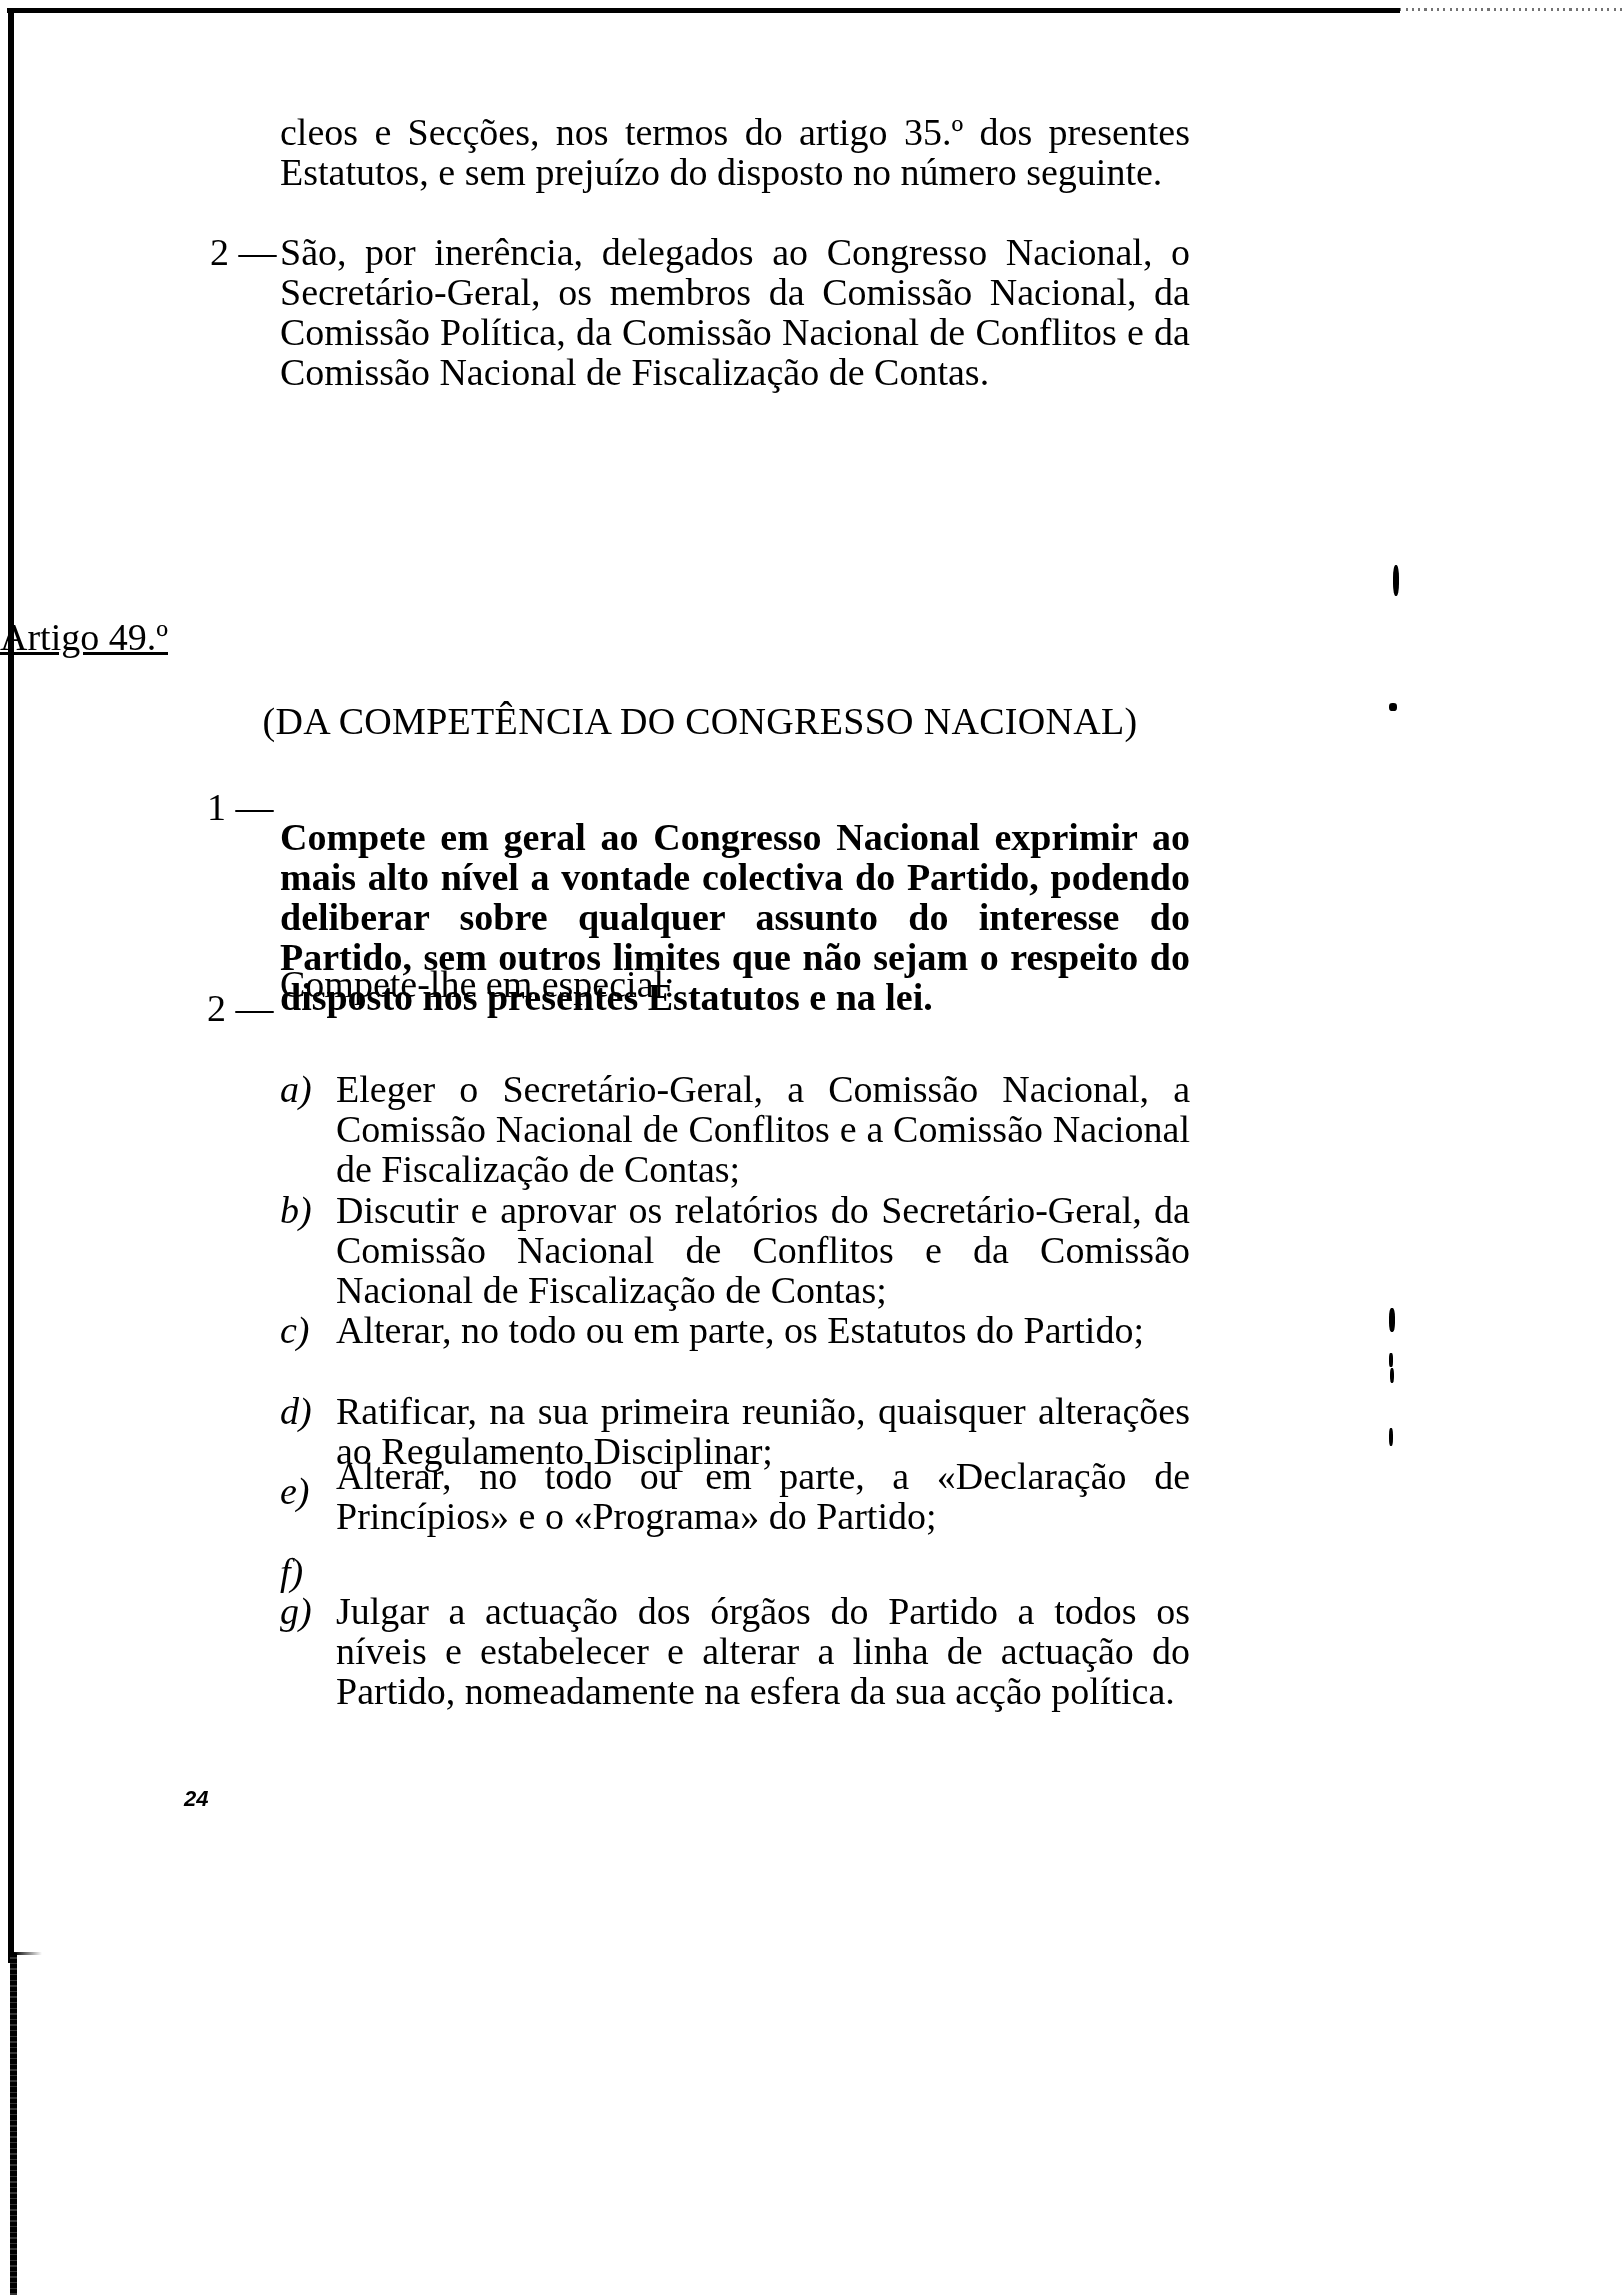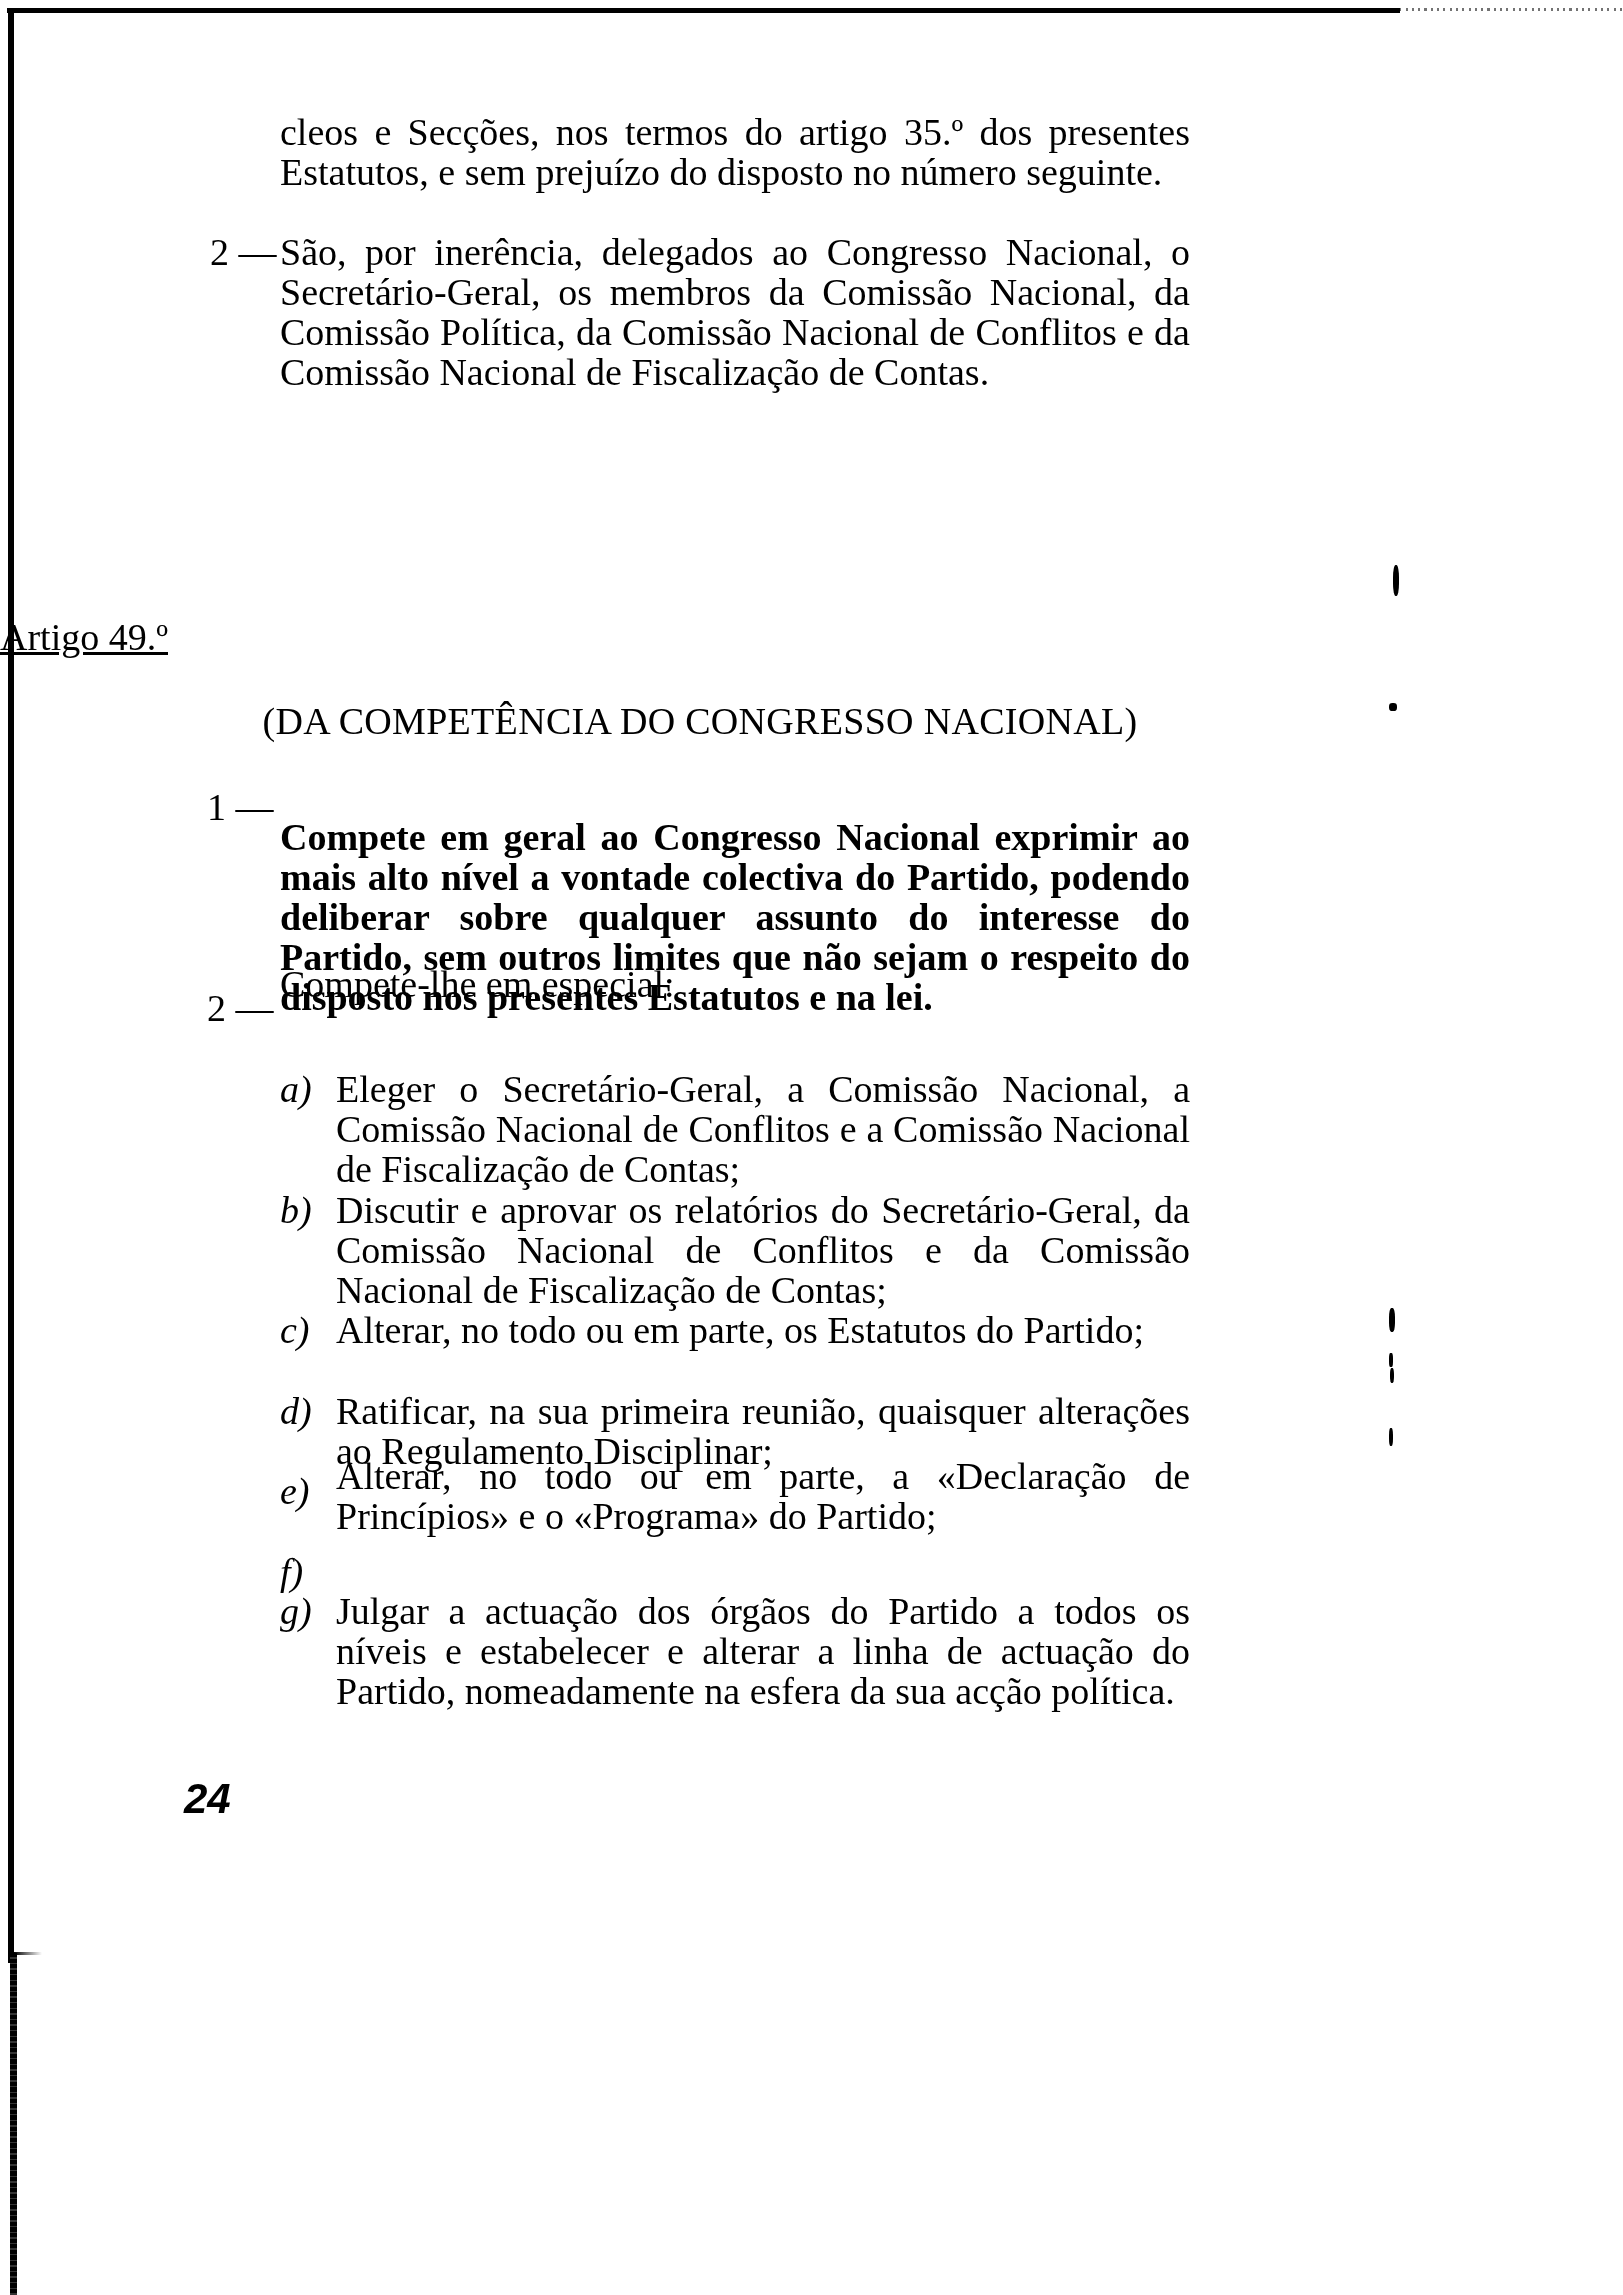--- a/index.html
+++ b/index.html
@@ -118,21 +118,21 @@
       line-height: 42px;
       letter-spacing: 0.3px;
     }
     .page-number {
       position: absolute;
       left: 184px;
       top: 1781px;
       font-family: "Liberation Sans", "DejaVu Sans", sans-serif;
       font-weight: bold;
       font-style: italic;
-      font-size: 42px;
+      font-size: 22px;
       line-height: 35px;
     }
   </style>
 </head>
 <body>
 
 <div class="scan-top"></div>
 <div class="scan-top-fade"></div>
 <div class="scan-left"></div>
 <div class="scan-notch"></div>

